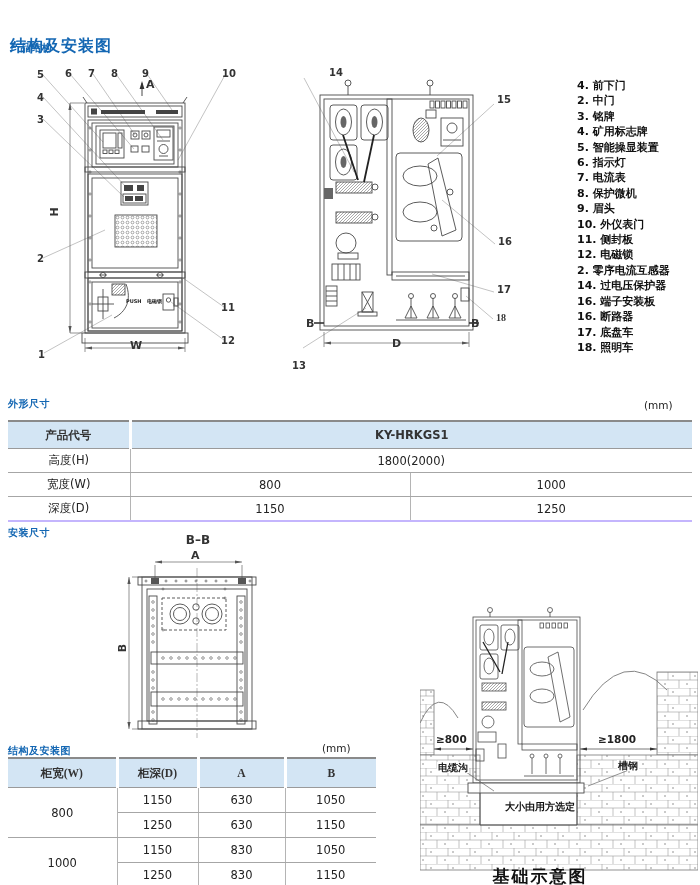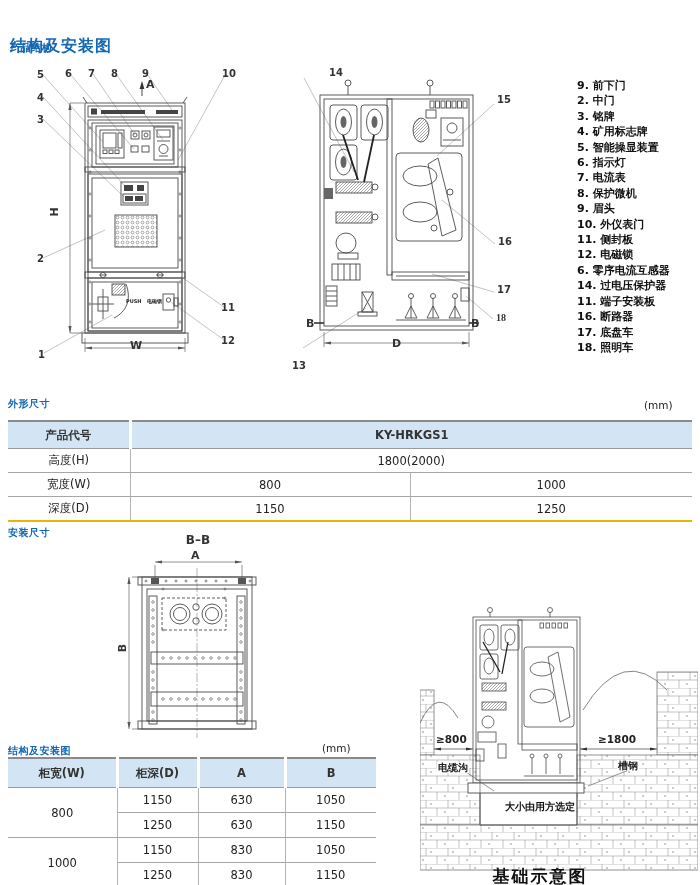--- a/index.html
+++ b/index.html
@@ -12,26 +12,26 @@
   .parts{list-style:none;margin:0;padding:0;font-size:11px;font-weight:600;color:#111;}
   .parts li{line-height:15.4px;white-space:nowrap;}
   .callout{position:absolute;font-size:10px;font-weight:bold;color:#333;line-height:12px;}
   .dim{position:absolute;font-size:11px;font-weight:bold;color:#333;line-height:12px;}
   .rot{transform:rotate(-90deg);transform-origin:center center;}
   .tiny{position:absolute;font-size:5px;font-weight:bold;color:#222;line-height:6px;}
   .flabel{position:absolute;font-size:10px;font-weight:bold;color:#222;background:#fff;padding:0 1px;line-height:11px;}
   .caption{font-size:17px;font-weight:bold;color:#111;text-align:center;letter-spacing:2px;}
   table{position:absolute;border-collapse:collapse;table-layout:fixed;
         font-size:11.5px;color:#222;text-align:center;
-        border-top:2px solid #8a8a8a;border-bottom:2px solid #eab308;}
+        border-top:2px solid #8a8a8a;border-bottom:2px solid #c4b5fd;}
   th{background:#d3e5f4;font-weight:600;color:#333;height:26px;padding:0;
      border-bottom:1px solid #9a9a9a;}
   td{padding:0;border-bottom:1px solid #a6a6a6;margin-top:24px;}
   .t1 td{height:23px;}
-  .t2 th{height:28px;}
+  .t2 th{height:28px;font-family:Liberation Serif, serif;}
   .t2 td{height:24px;}
   .vline{border-right:1px solid #b4b4b4;}
   .wline{border-right:3px solid #ffffff;}
   tr.last td{border-bottom:none;}
   svg{display:block;}
 </style>
 </head>
 <body>
 
 <div class="page">
@@ -296,35 +296,35 @@
   <div class="callout" style="left:293px;top:67px;margin-left:36px;">14</div>
   <div class="callout" style="left:497px;top:94px;">15</div>
   <div class="callout" style="left:498px;top:236px;">16</div>
   <div class="callout" style="left:497px;top:284px;">17</div>
   <div class="callout" style="left:496px;top:312px;font-family:Liberation Serif, serif;">18</div>
   <div class="dim" style="left:306px;top:318px;">B</div>
   <div class="dim" style="left:471px;top:318px;">B</div>
   <div class="dim" style="left:392px;top:338px;">D</div>
 
   <ul class="abs parts" style="left:577px;top:78px;">
-    <li>9. 前下门</li>
+    <li>4. 前下门</li>
     <li>2. 中门</li>
     <li>3. 铭牌</li>
     <li>4. 矿用标志牌</li>
     <li>5. 智能操显装置</li>
     <li>6. 指示灯</li>
     <li>7. 电流表</li>
     <li>8. 保护微机</li>
     <li>9. 眉头</li>
     <li>10. 外仪表门</li>
     <li>11. 侧封板</li>
     <li>12. 电磁锁</li>
-    <li>6. 零序电流互感器</li>
+    <li>2. 零序电流互感器</li>
     <li>14. 过电压保护器</li>
-    <li>11. 端子安装板</li>
+    <li>16. 端子安装板</li>
     <li>16. 断路器</li>
     <li>17. 底盘车</li>
     <li>18. 照明车</li>
   </ul>
 
   <table class="t1" style="left:8px;top:420px;width:684px;">
     <colgroup>
         <col style="width:122px">
         <col style="width:280px">
         <col style="width:282px">

